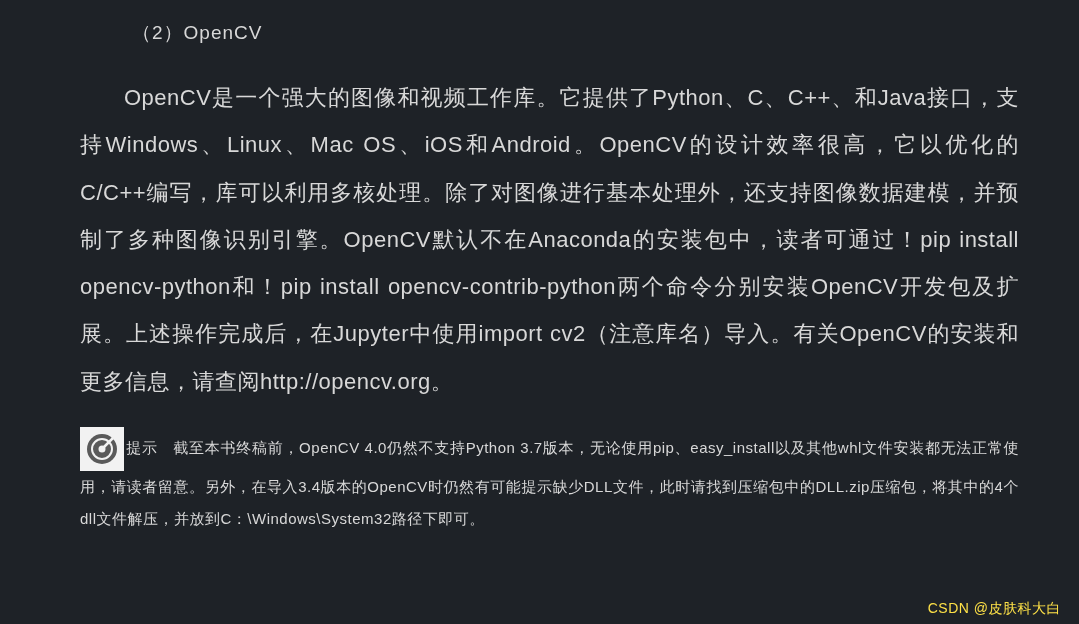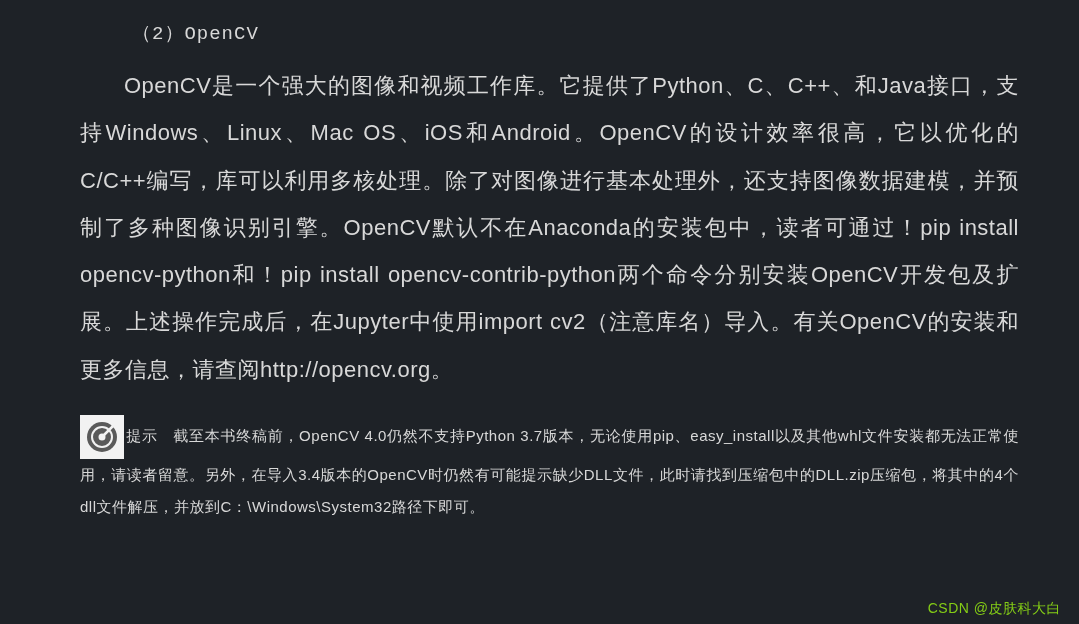--- a/index.html
+++ b/index.html
@@ -12,24 +12,23 @@
       color: #d8d8d8;
       font-family: "Microsoft YaHei", "PingFang SC", sans-serif;
       width: 1079px;
       height: 624px;
       padding: 20px 60px 10px 80px;
       position: relative;
       overflow: hidden;
     }
     .heading {
       font-size: 19px;
-      margin-bottom: 16px;
+      margin-bottom: 28px;
       padding-left: 52px;
       letter-spacing: 1px;
-      font-family: Liberation Mono, monospace;
     }
     .paragraph {
       font-size: 22px;
       line-height: 2.15;
       text-align: justify;
       margin-bottom: 22px;
       letter-spacing: 0.5px;
     }
     .paragraph-indent {
       text-indent: 2em;
@@ -53,21 +52,21 @@
       position: absolute;
       top: 50%;
       left: 50%;
       transform: translate(-50%, -50%);
     }
     .watermark {
       position: absolute;
       bottom: 6px;
       right: 18px;
       font-size: 14px;
-      color: #84cc16;
+      color: #fde047;
       letter-spacing: 0.5px;
     }
   </style>
 </head>
 <body>
 
 <div class="heading">（2）OpenCV</div>
 
 <div class="paragraph paragraph-indent">OpenCV是一个强大的图像和视频工作库。它提供了Python、C、C++、和Java接口，支持Windows、Linux、Mac OS、iOS和Android。OpenCV的设计效率很高，它以优化的C/C++编写，库可以利用多核处理。除了对图像进行基本处理外，还支持图像数据建模，并预制了多种图像识别引擎。OpenCV默认不在Anaconda的安装包中，读者可通过！pip install opencv-python和！pip install opencv-contrib-python两个命令分别安装OpenCV开发包及扩展。上述操作完成后，在Jupyter中使用import cv2（注意库名）导入。有关OpenCV的安装和更多信息，请查阅http://opencv.org。</div>
 

